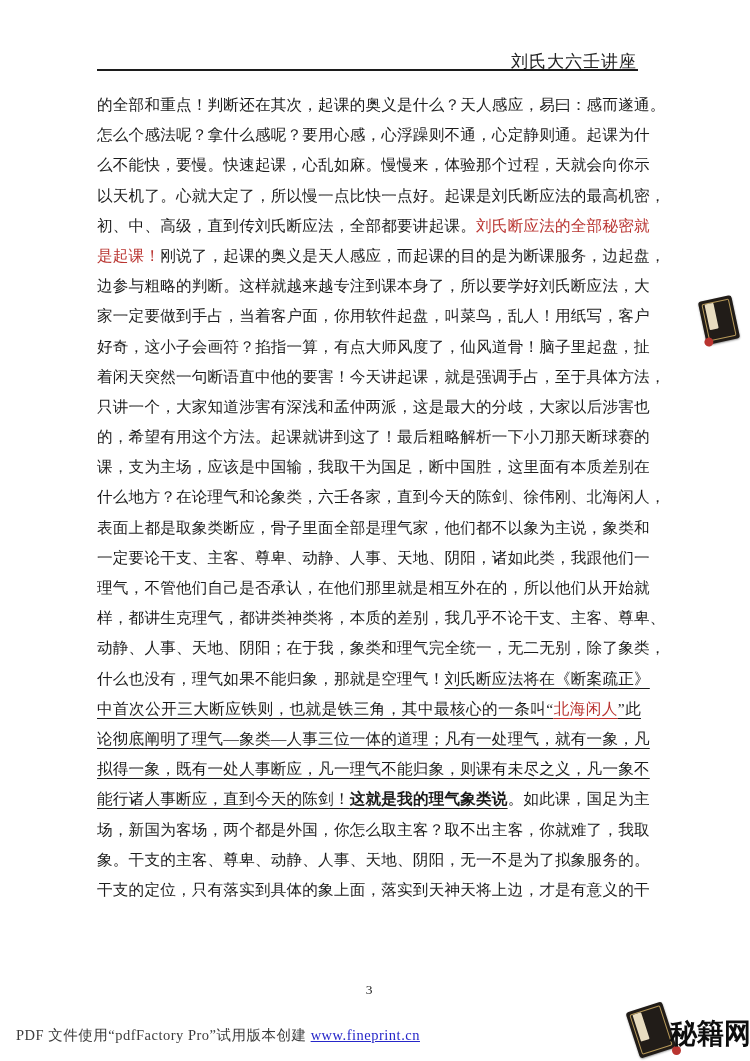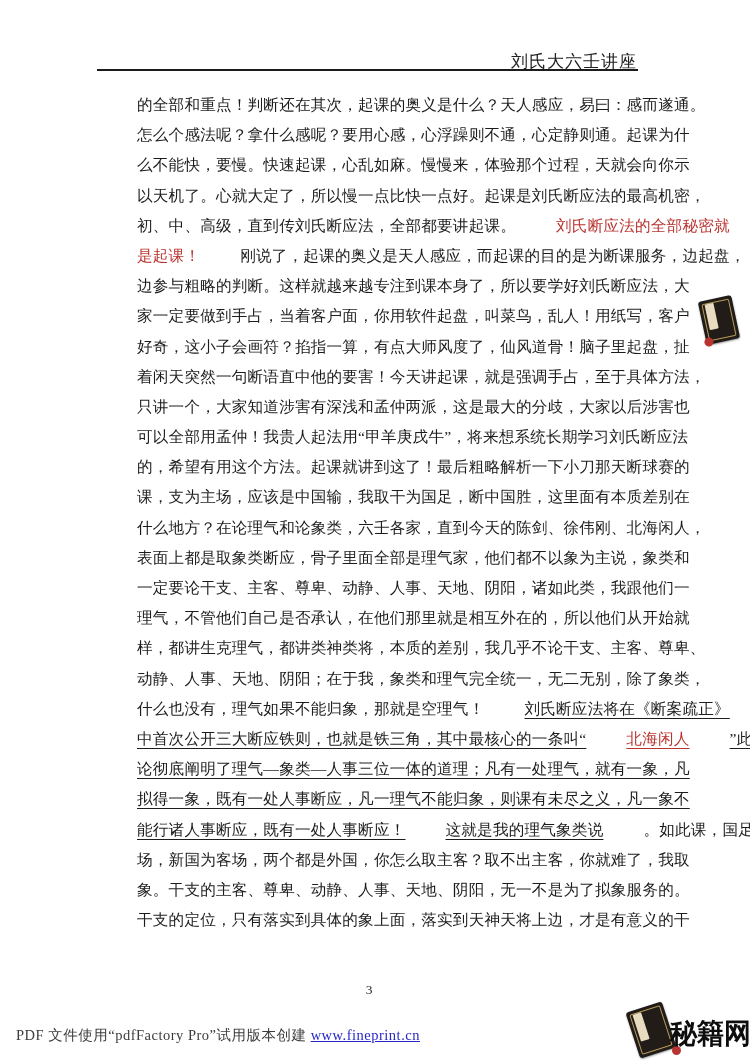--- a/index.html
+++ b/index.html
@@ -18,24 +18,24 @@
   }
   .body-text{
     position:absolute;top:90px;left:97px;width:544px;
     font-size:15.6px;color:var(--ink,#1c1c1c);
   }
   .line{
     height:30.2px;line-height:30.2px;
     text-align:justify;text-align-last:justify;
     text-justify:inter-ideograph;word-break:break-all;white-space:nowrap;
   }
-  .line span{letter-spacing:0.2px;margin-left:40px;}
+  .line span{letter-spacing:0.2px;}
   .red{color:var(--red,#b93430);}
   .ul{text-decoration:underline;text-underline-offset:4px;text-decoration-thickness:1px;}
-  .bold{font-weight:normal;}
+  .bold{font-weight:bold;}
   .page-number{
     position:absolute;top:982px;left:97px;width:544px;text-align:center;
     font-size:13.5px;color:#222;
   }
   .footer{
     position:absolute;top:1026px;left:16px;
     font-size:14.5px;color:#3c3c3c;letter-spacing:0.5px;white-space:nowrap;
   }
   .footer a{color:var(--link,#2626c9);text-decoration:underline;cursor:pointer;}
   
@@ -80,34 +80,33 @@
       <div class="line"><span>怎么个感法呢？拿什么感呢？要用心感，心浮躁则不通，心定静则通。起课为什</span></div>
       <div class="line"><span>么不能快，要慢。快速起课，心乱如麻。慢慢来，体验那个过程，天就会向你示</span></div>
       <div class="line"><span>以天机了。心就大定了，所以慢一点比快一点好。起课是刘氏断应法的最高机密，</span></div>
       <div class="line"><span>初、中、高级，直到传刘氏断应法，全部都要讲起课。</span><span class="red">刘氏断应法的全部秘密就</span></div>
       <div class="line"><span class="red">是起课！</span><span>刚说了，起课的奥义是天人感应，而起课的目的是为断课服务，边起盘，</span></div>
       <div class="line"><span>边参与粗略的判断。这样就越来越专注到课本身了，所以要学好刘氏断应法，大</span></div>
       <div class="line"><span>家一定要做到手占，当着客户面，你用软件起盘，叫菜鸟，乱人！用纸写，客户</span></div>
       <div class="line"><span>好奇，这小子会画符？掐指一算，有点大师风度了，仙风道骨！脑子里起盘，扯</span></div>
       <div class="line"><span>着闲天突然一句断语直中他的要害！今天讲起课，就是强调手占，至于具体方法，</span></div>
       <div class="line"><span>只讲一个，大家知道涉害有深浅和孟仲两派，这是最大的分歧，大家以后涉害也</span></div>
-      <div class="line"><span>可以全部用孟仲！我贵人起法用“甲羊庚戌牛”，将来想系统长期学习刘氏断应法</span></div>
       <div class="line"><span>的，希望有用这个方法。起课就讲到这了！最后粗略解析一下小刀那天断球赛的</span></div>
       <div class="line"><span>课，支为主场，应该是中国输，我取干为国足，断中国胜，这里面有本质差别在</span></div>
       <div class="line"><span>什么地方？在论理气和论象类，六壬各家，直到今天的陈剑、徐伟刚、北海闲人，</span></div>
       <div class="line"><span>表面上都是取象类断应，骨子里面全部是理气家，他们都不以象为主说，象类和</span></div>
       <div class="line"><span>一定要论干支、主客、尊卑、动静、人事、天地、阴阳，诸如此类，我跟他们一</span></div>
       <div class="line"><span>理气，不管他们自己是否承认，在他们那里就是相互外在的，所以他们从开始就</span></div>
       <div class="line"><span>样，都讲生克理气，都讲类神类将，本质的差别，我几乎不论干支、主客、尊卑、</span></div>
       <div class="line"><span>动静、人事、天地、阴阳；在于我，象类和理气完全统一，无二无别，除了象类，</span></div>
       <div class="line"><span>什么也没有，理气如果不能归象，那就是空理气！</span><span class="ul">刘氏断应法将在《断案疏正》</span></div>
       <div class="line"><span class="ul">中首次公开三大断应铁则，也就是铁三角，其中最核心的一条叫“</span><span class="red ul">北海闲人</span><span class="ul">”此</span></div>
       <div class="line"><span class="ul">论彻底阐明了理气—象类—人事三位一体的道理；凡有一处理气，就有一象，凡</span></div>
       <div class="line"><span class="ul">拟得一象，既有一处人事断应，凡一理气不能归象，则课有未尽之义，凡一象不</span></div>
-      <div class="line"><span class="ul">能行诸人事断应，既有一处人事断应！</span><span class="bold ul">这就是我的理气象类说</span><span>。如此课，国足为主</span></div>
+      <div class="line"><span class="ul">能行诸人事断应，直到今天的陈剑！</span><span class="bold ul">这就是我的理气象类说</span><span>。如此课，国足为主</span></div>
       <div class="line"><span>场，新国为客场，两个都是外国，你怎么取主客？取不出主客，你就难了，我取</span></div>
       <div class="line"><span>象。干支的主客、尊卑、动静、人事、天地、阴阳，无一不是为了拟象服务的。</span></div>
       <div class="line"><span>干支的定位，只有落实到具体的象上面，落实到天神天将上边，才是有意义的干</span></div>
     </div>
 
   <div class="page-number">3</div>
 
   <div class="footer"><span>PDF 文件使用“pdfFactory Pro”试用版本创建 </span><a>www.fineprint.cn</a></div>
 
   <div class="book mini-stamp">

